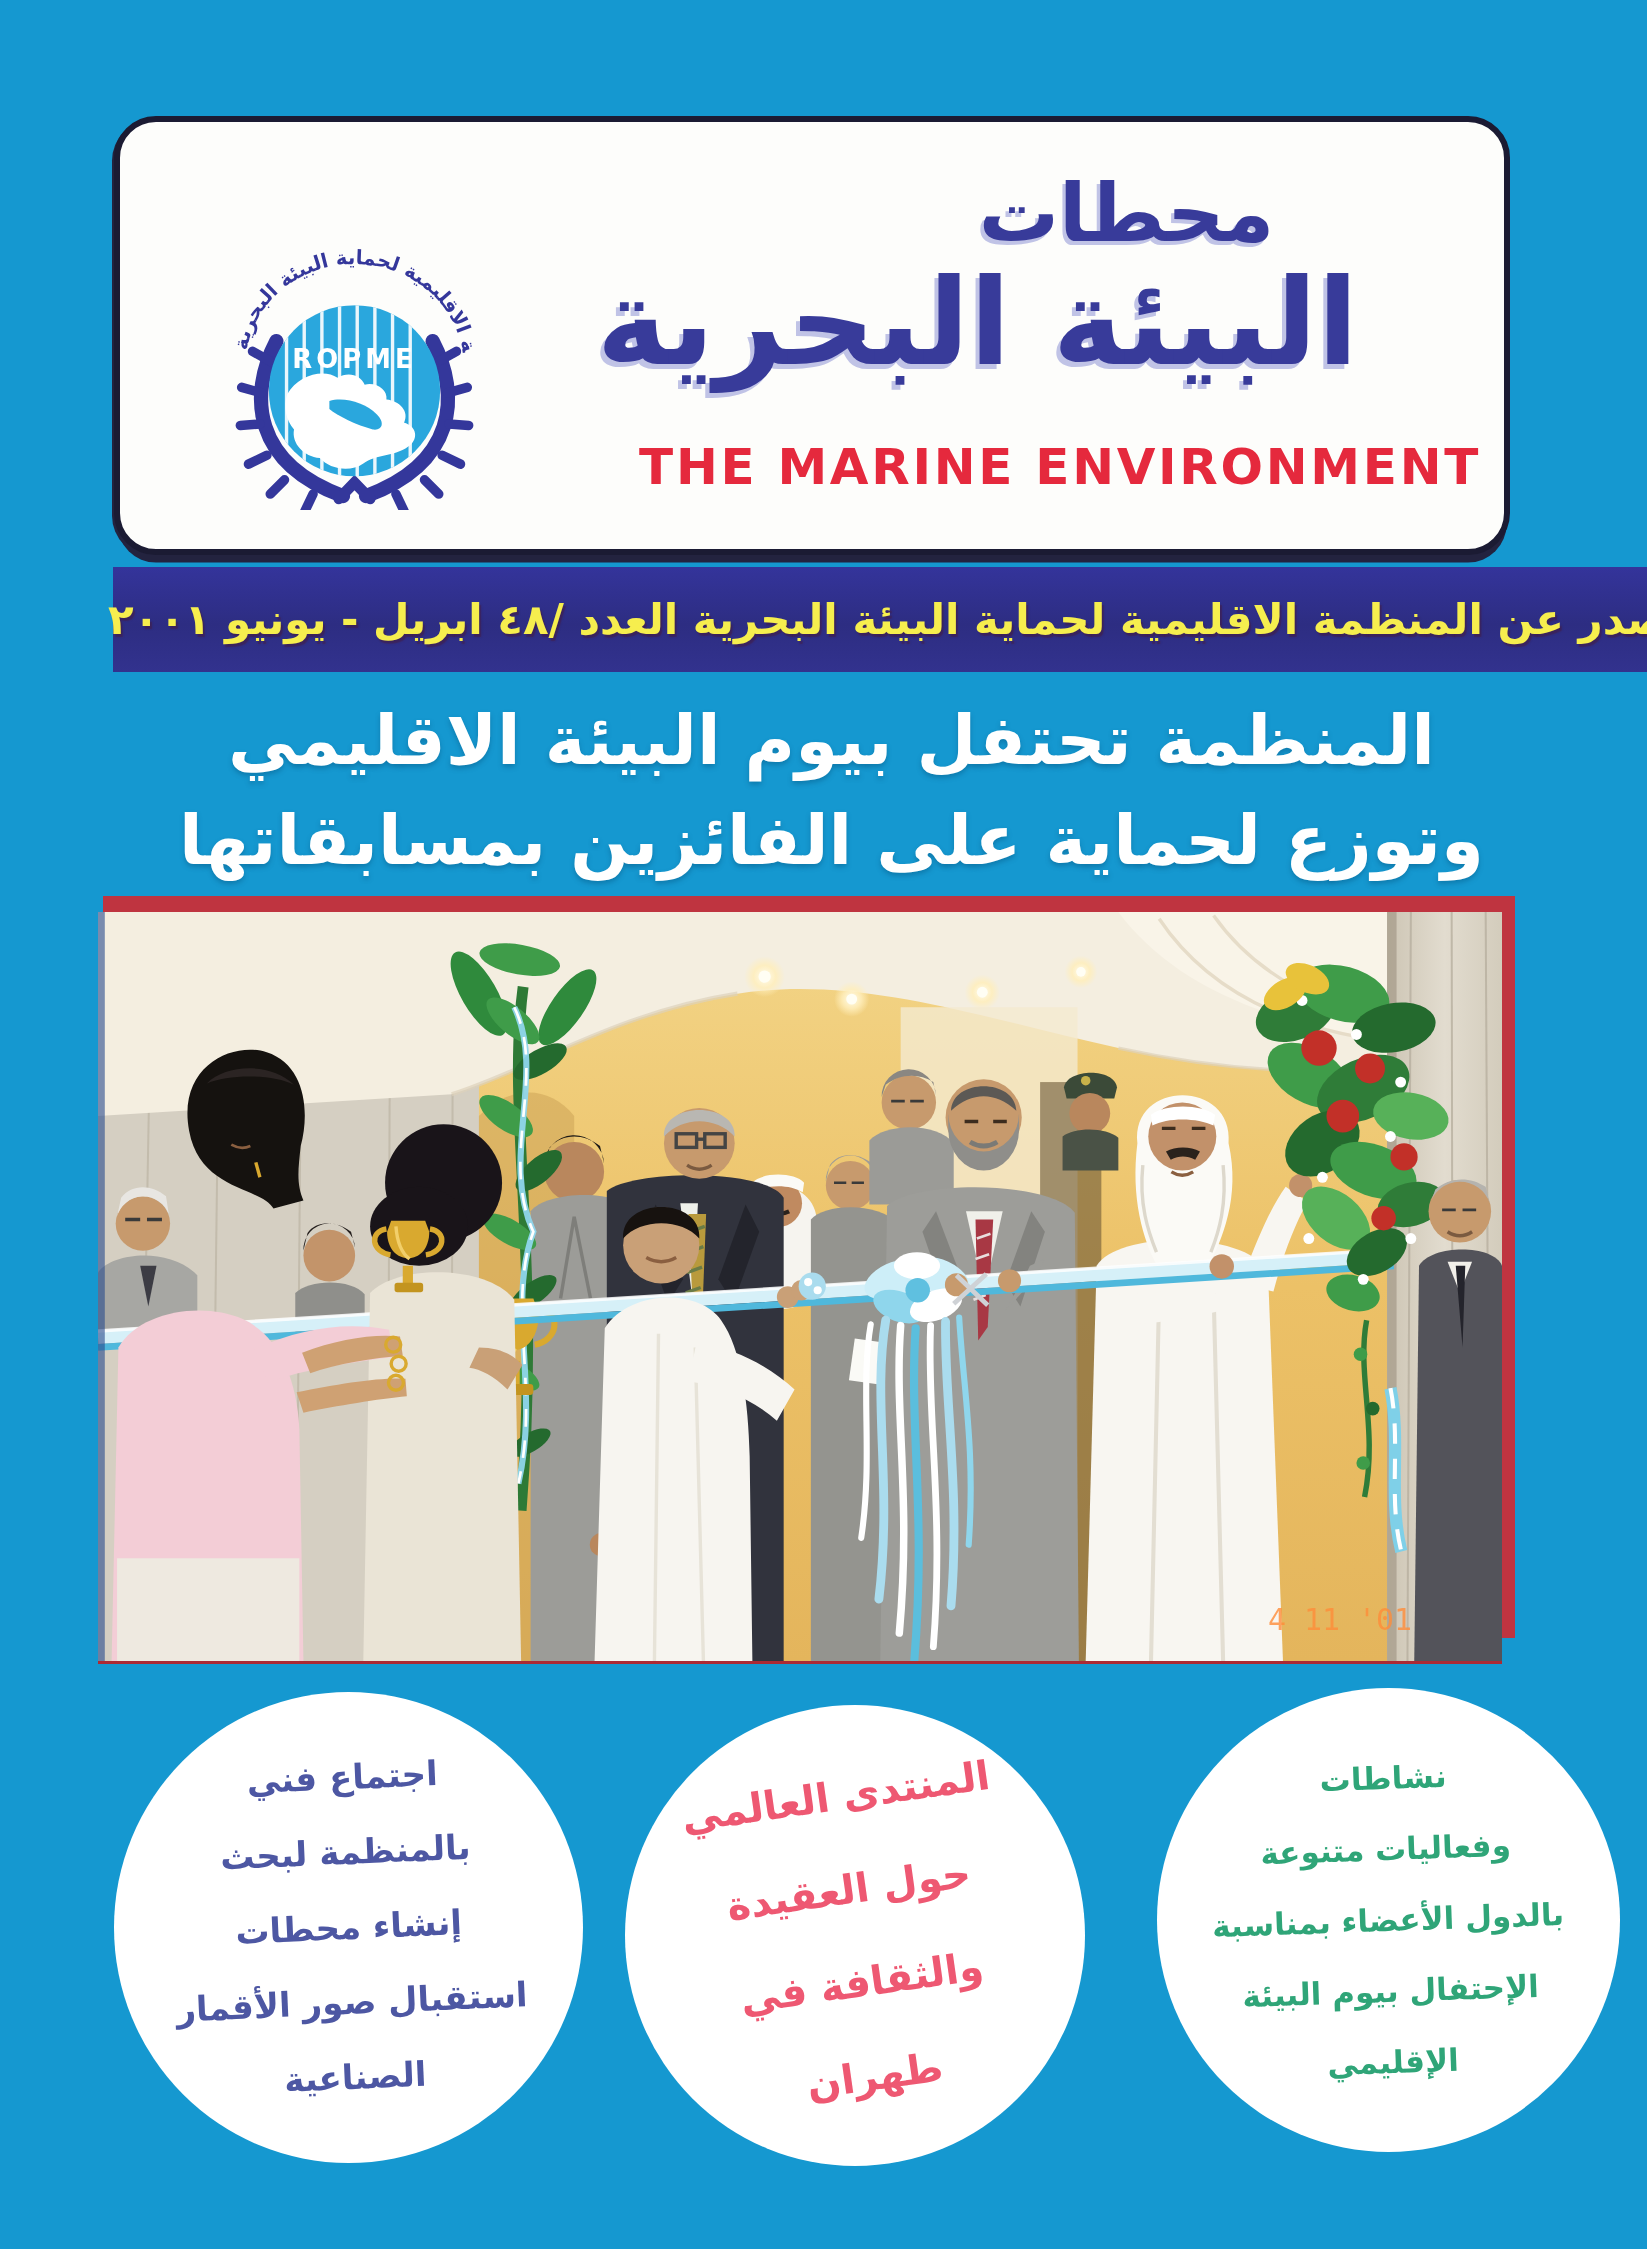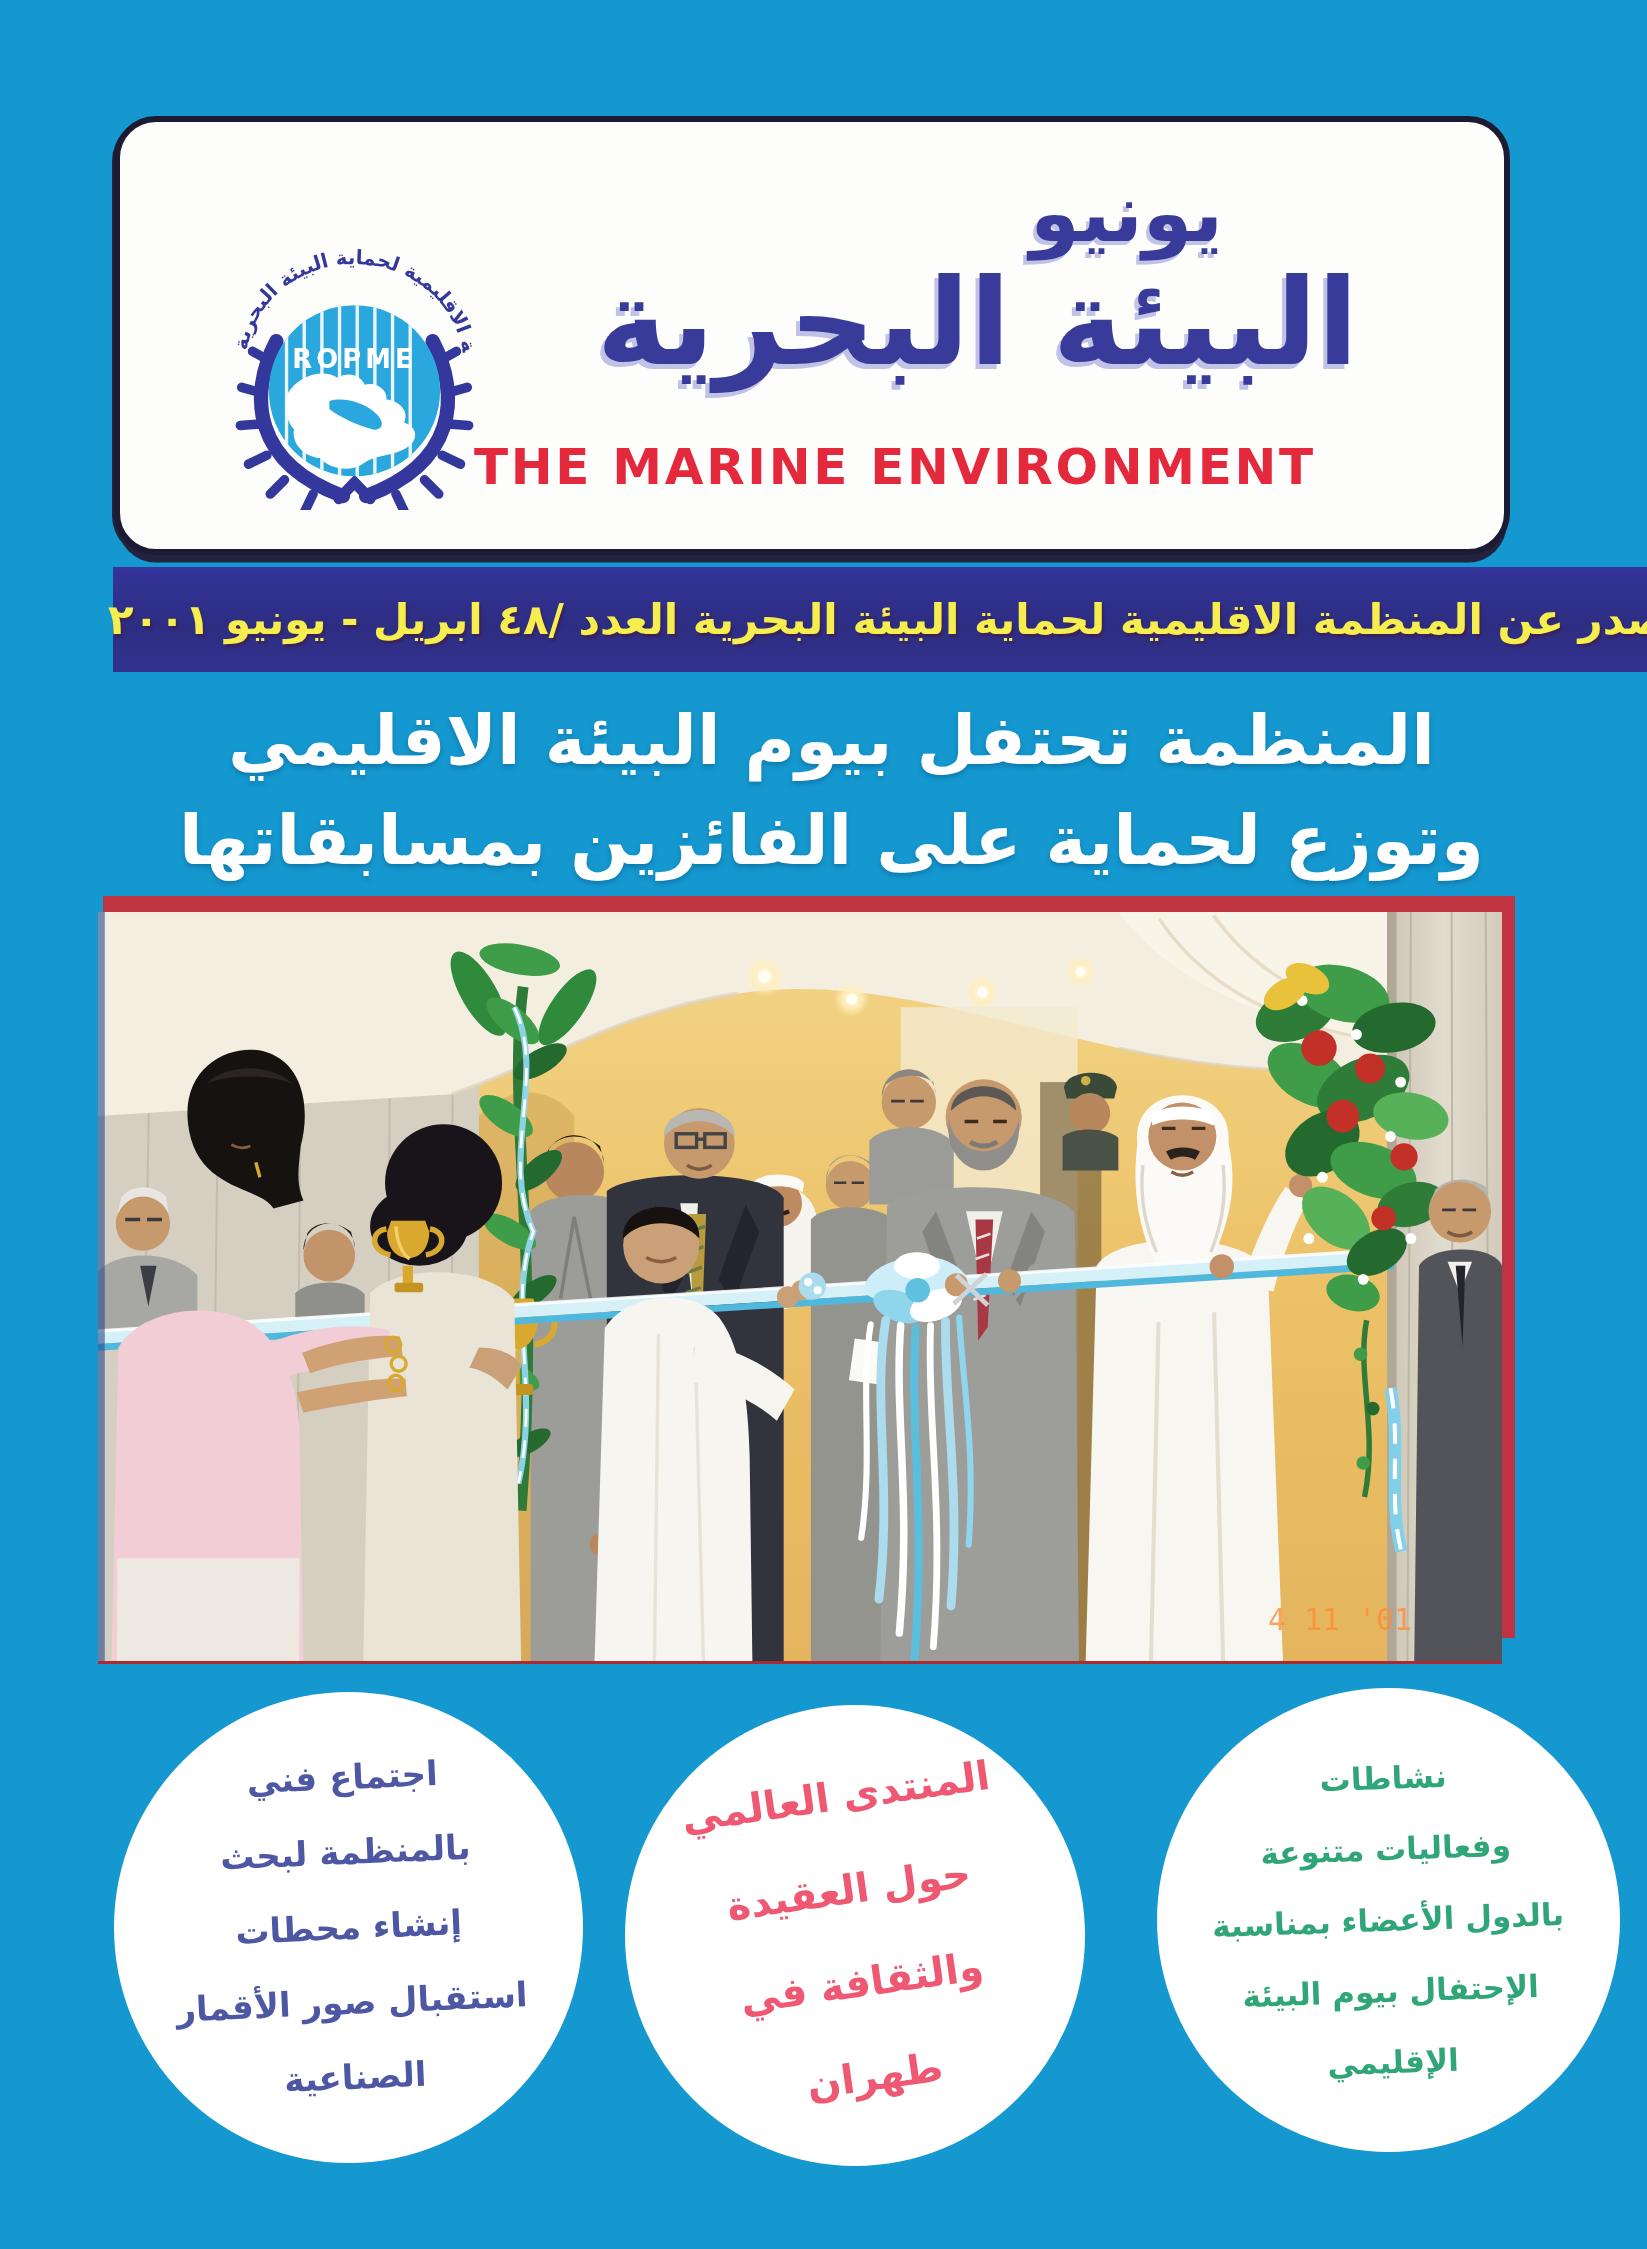--- a/index.html
+++ b/index.html
@@ -20,21 +20,21 @@
     position:absolute;left:850px;top:48px;width:313px;text-align:center;
     font-size:80px;font-weight:bold;color:#383b9a;line-height:88px;
     text-shadow:-3.4px 4.1px 0 #c0c3e6;
   }
   .t-main{
     position:absolute;left:354px;top:133px;width:1007px;text-align:center;
     font-size:120px;font-weight:bold;color:#383b9a;line-height:136px;
     text-shadow:-4.1px 4.8px 0 #c0c3e6;white-space:nowrap;
   }
   .t-en{
-    position:absolute;left:354px;top:316px;width:1007px;text-align:left;
+    position:absolute;left:354px;top:316px;width:1007px;text-align:right;
     font-size:50px;font-weight:bold;color:#e5293d;letter-spacing:2.7px;white-space:nowrap;
   }
   
   .issue-banner{
     position:absolute;left:113px;top:567px;width:1566px;height:105px;
     background:linear-gradient(180deg,#34349b 0%,#2d2d82 55%,#32328e 100%);
     display:flex;align-items:center;justify-content:center;
   }
   .issue-banner .txt{
     color:#f6ee4e;font-size:42px;font-weight:bold;white-space:nowrap;
@@ -120,21 +120,21 @@
 
         <path d="M 96 300 C 112 272 150 262 170 276 C 186 266 204 272 210 286 C 228 282 244 294 242 308
                  C 262 310 276 326 268 342 C 284 346 290 362 278 374 C 258 392 226 388 208 402
                  C 188 416 158 410 144 394 C 120 392 102 372 106 352 C 94 338 90 318 96 300 Z" fill="#ffffff"></path>
         <path d="M 158 310 C 180 304 210 312 228 330 C 240 342 236 354 222 352 C 198 346 170 332 158 322 Z" fill="#2aa7dd"></path>
       </g>
       <text x="195" y="262" text-anchor="middle" font-size="38" font-weight="bold" letter-spacing="6" fill="#ffffff">ROPME</text>
     </svg>
   </div>
 
-  <div class="t-small" dir="rtl">يونيو</div>
+  <div class="t-small" dir="rtl">محطات</div>
   <div class="t-main" dir="rtl">البيئة البحرية</div>
   <div class="t-en">THE MARINE ENVIRONMENT</div>
 </div>
 
 <div class="issue-banner">
   <div class="txt" dir="rtl">تصدر عن المنظمة الاقليمية لحماية البيئة البحرية العدد /٤٨ ابريل - يونيو ٢٠٠١</div>
 </div>
 
 <div class="headline" dir="rtl">
   <div>المنظمة تحتفل بيوم البيئة الاقليمي</div>

